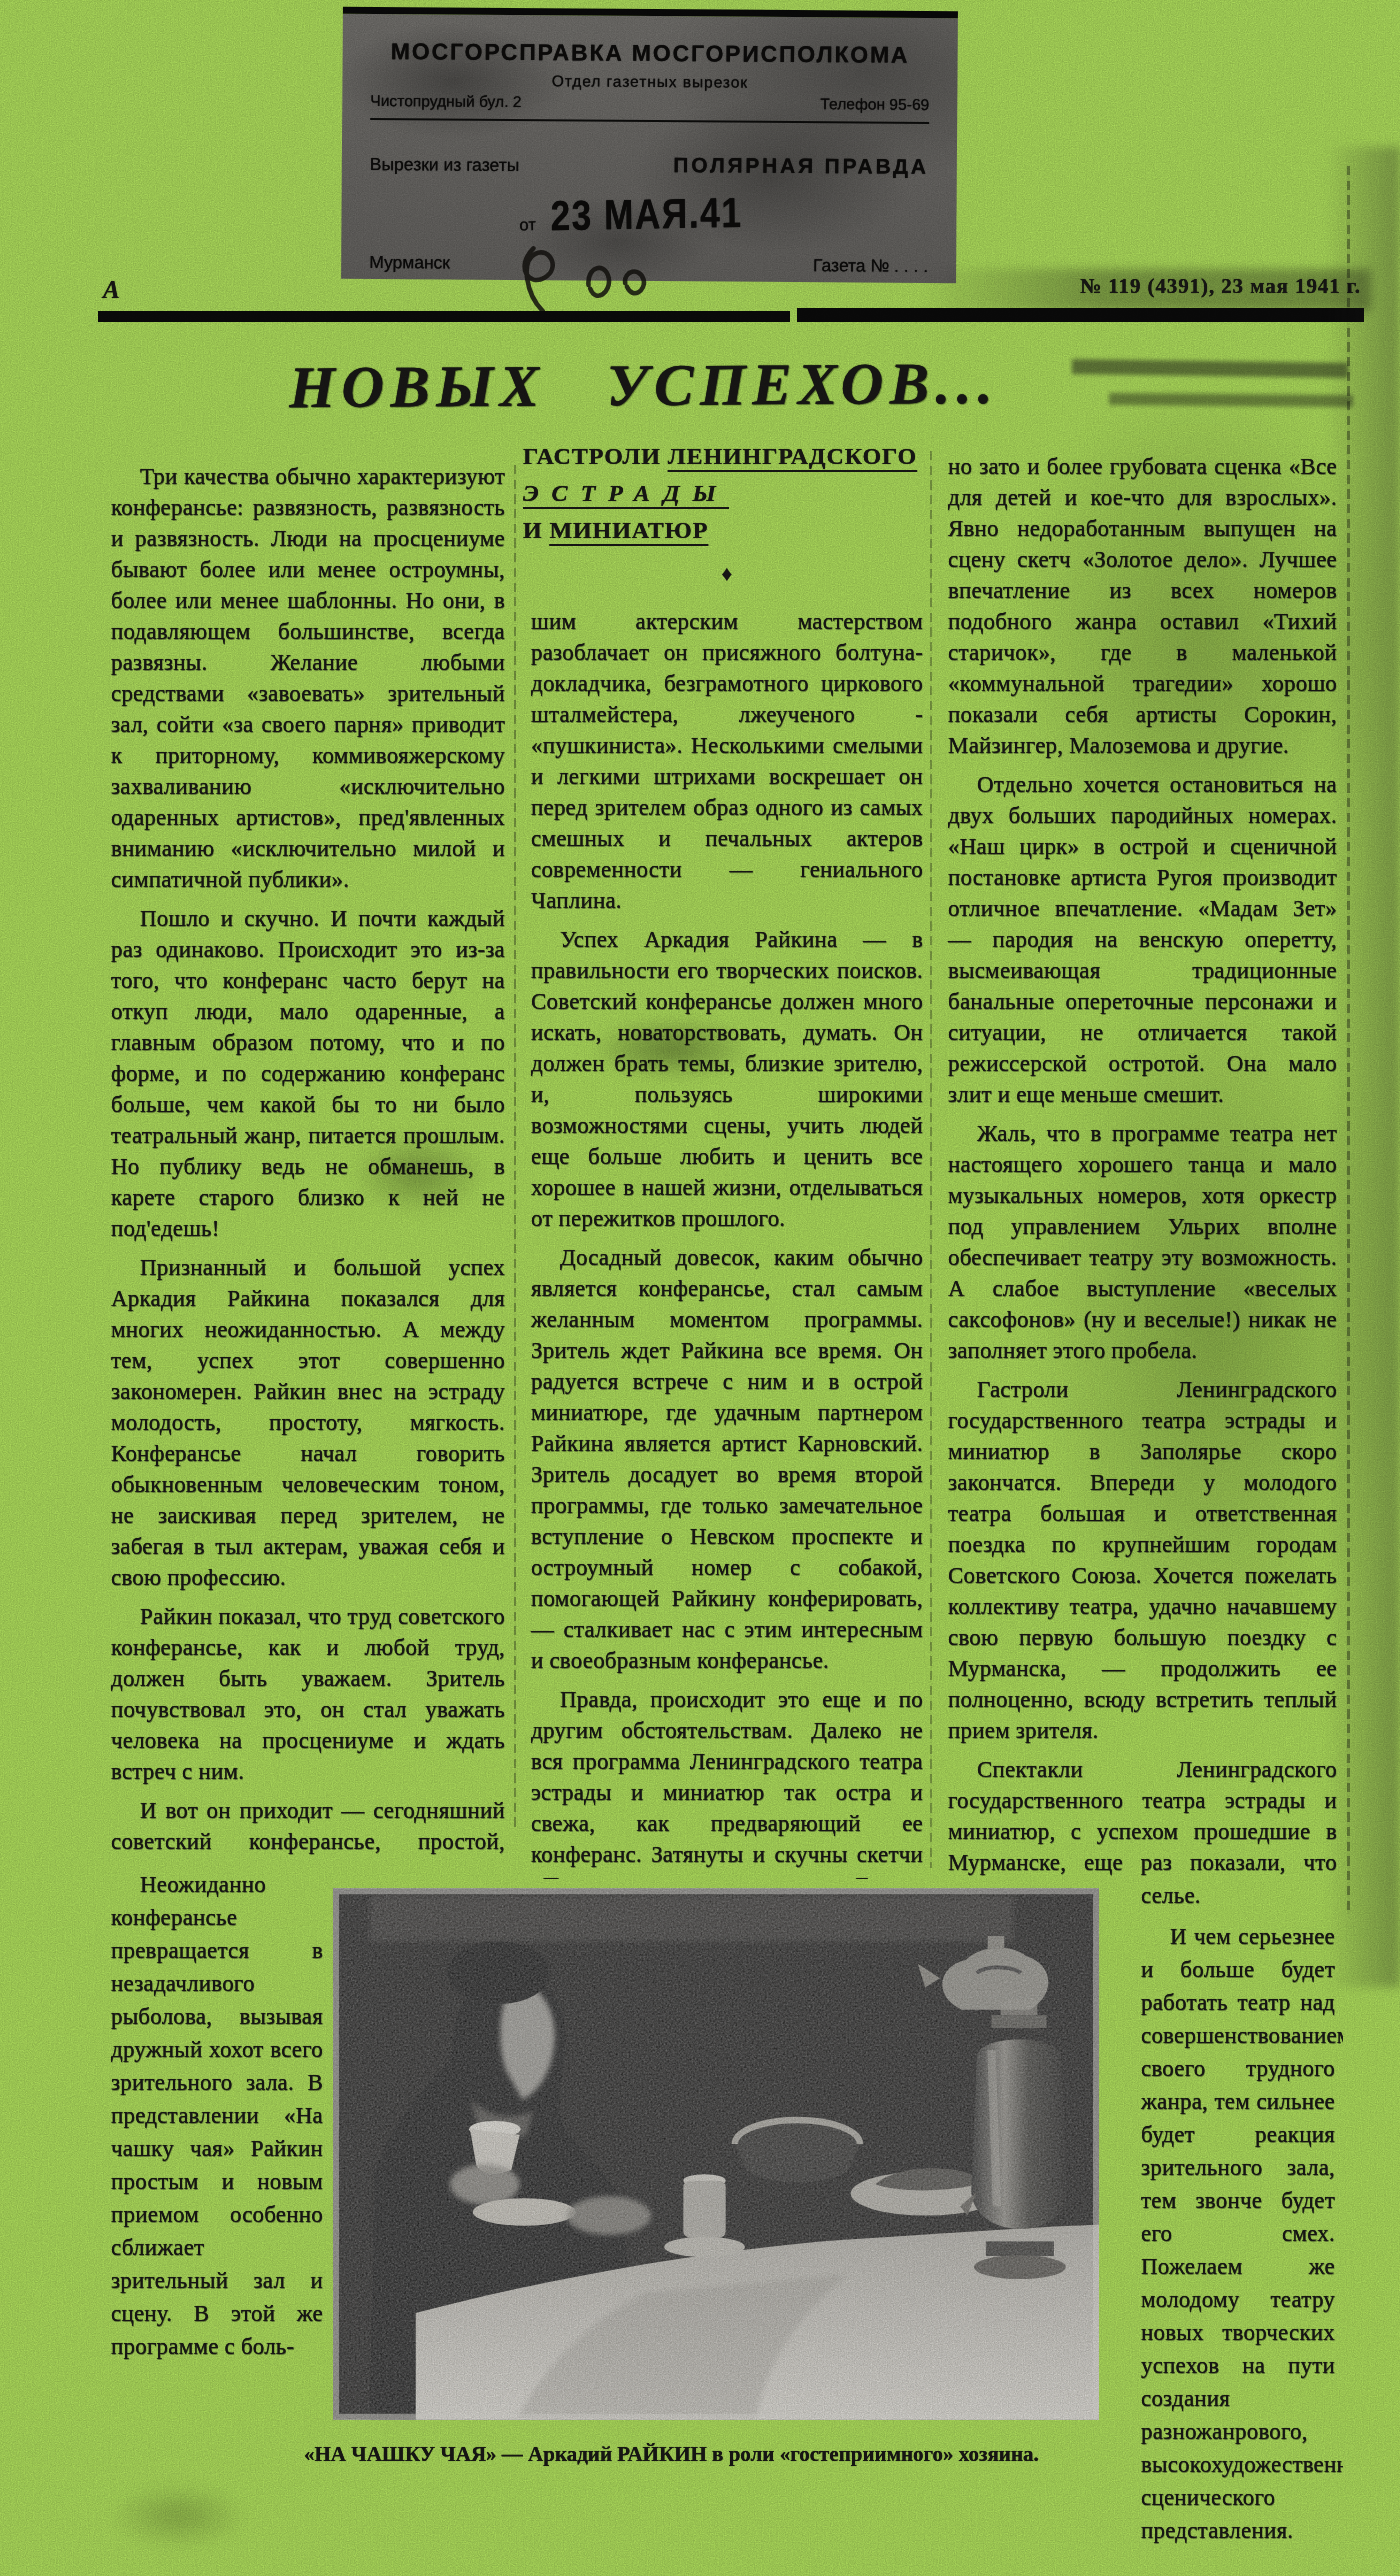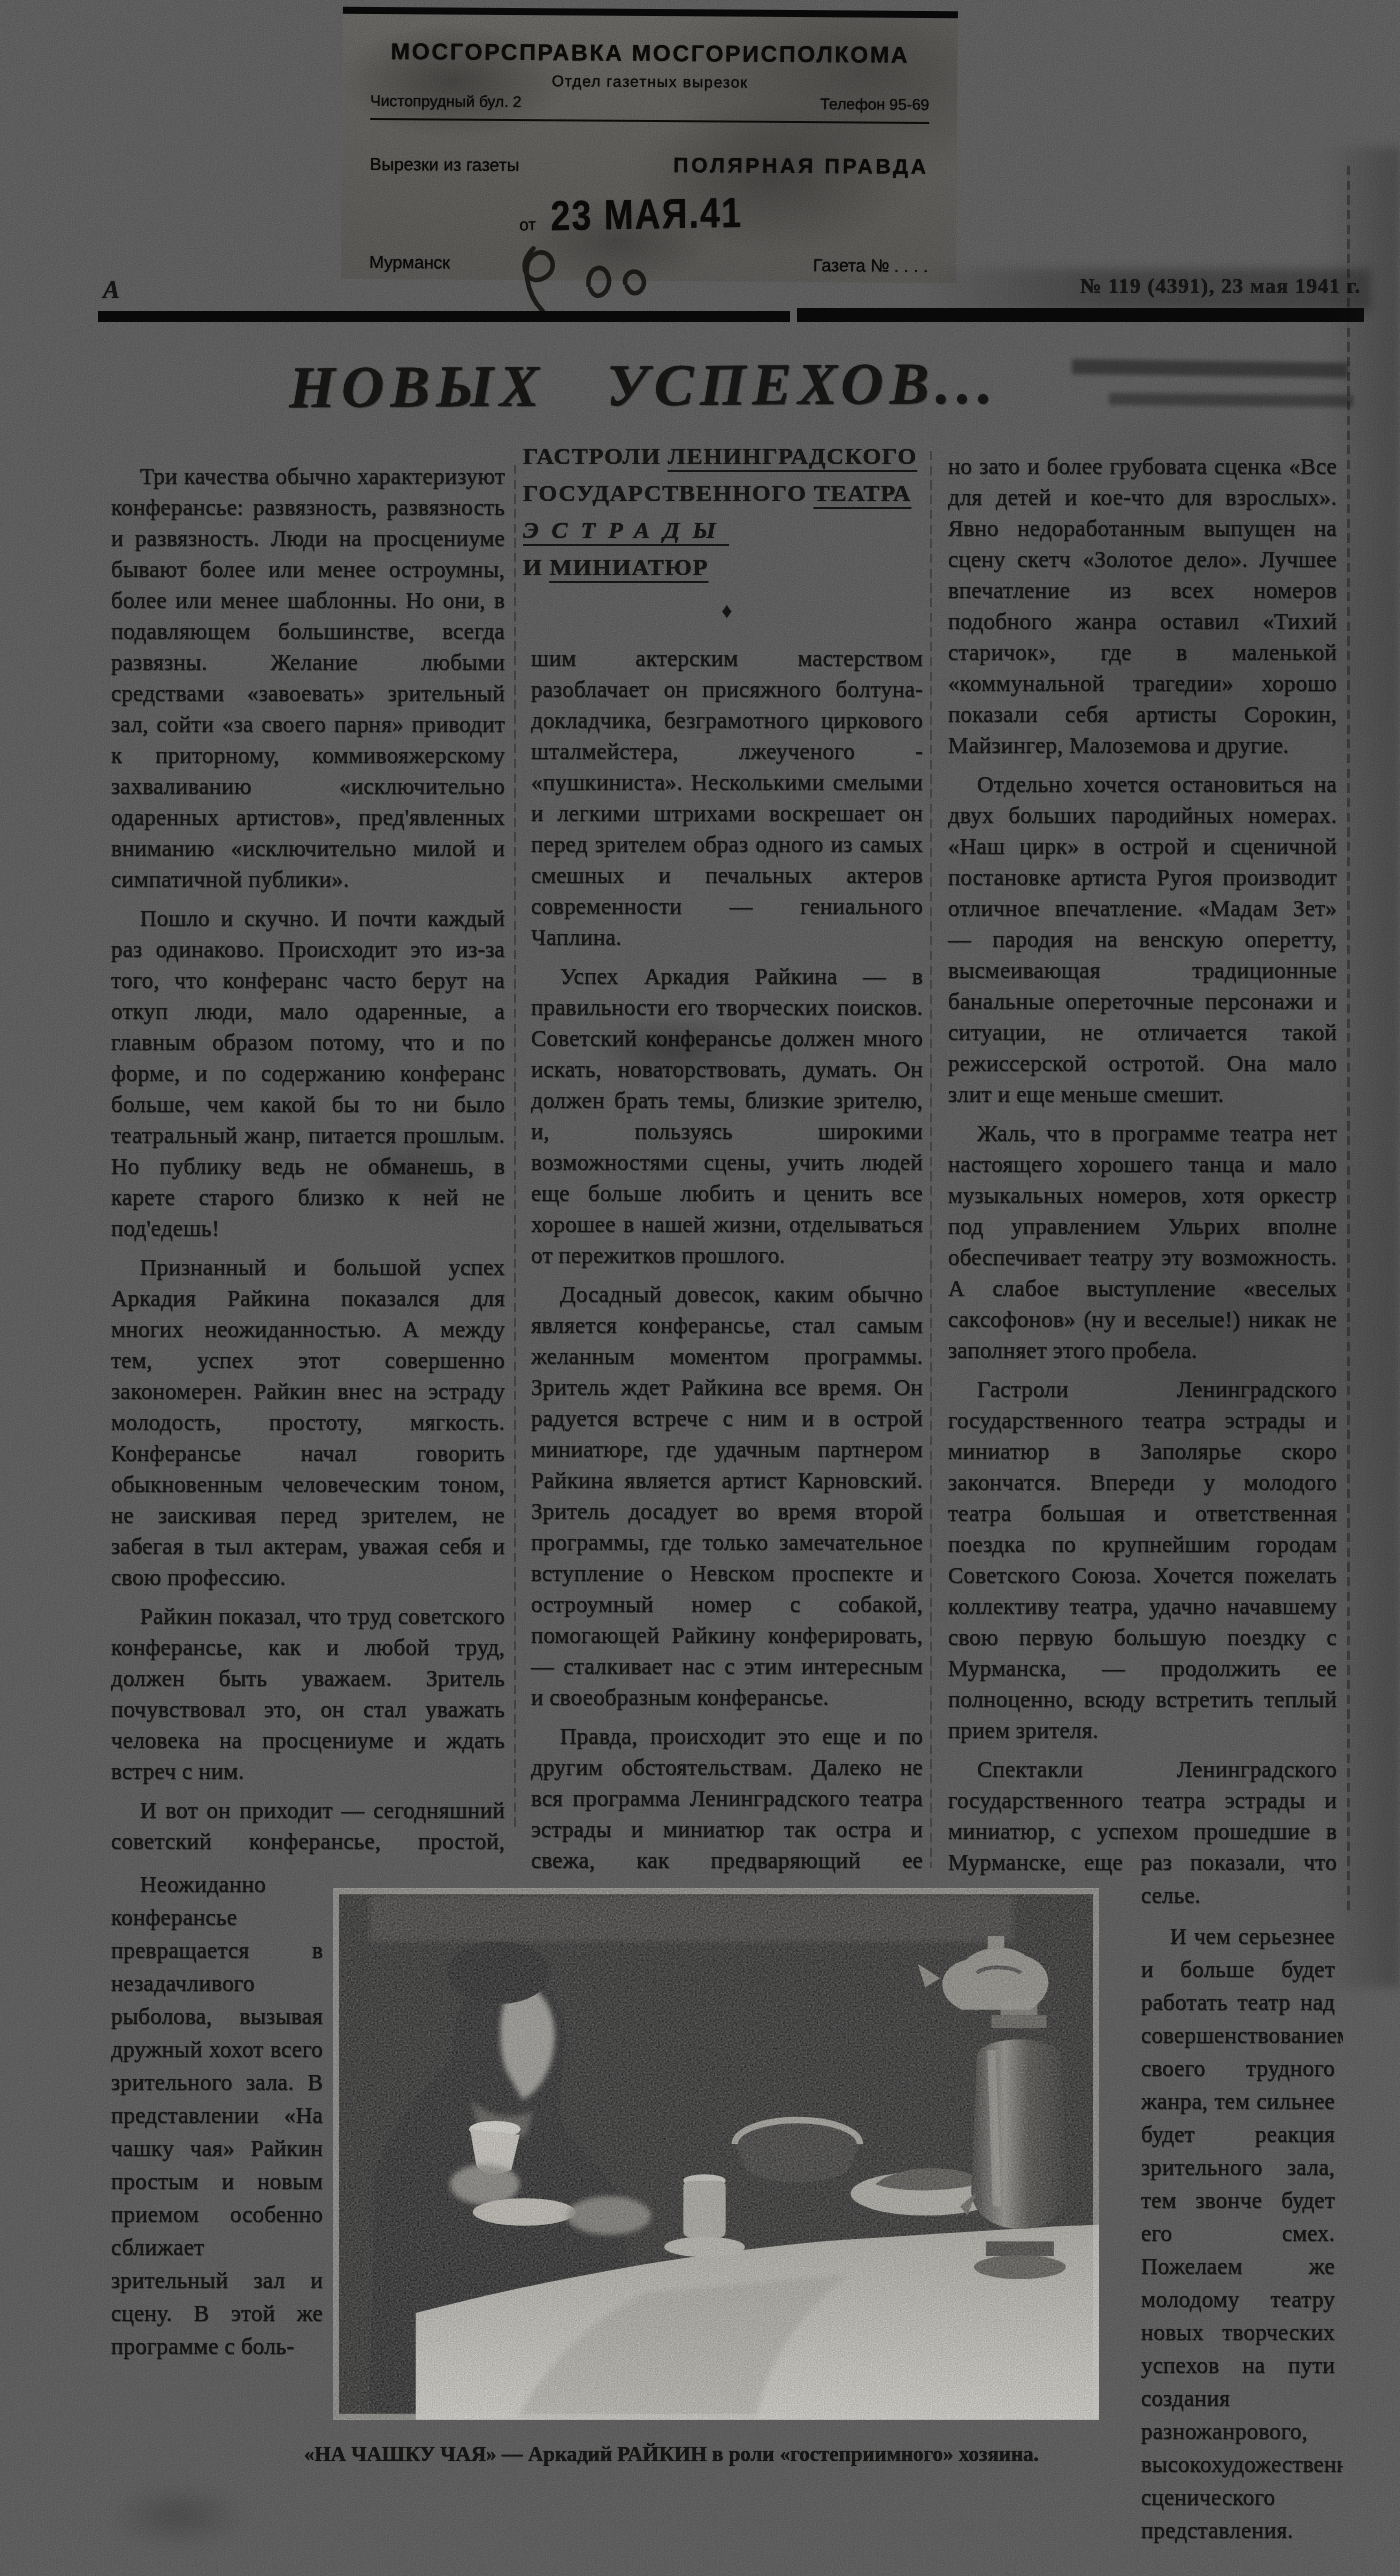--- a/index.html
+++ b/index.html
@@ -1,16 +1,16 @@
 <!DOCTYPE html>
 <html style="font-size:14.7px"><head>
 <meta charset="utf-8">
 <style>
   html,body{margin:0;padding:0;background:#9a9a98;}
-  .page{position:relative;width:1400px;height:2576px;background:#737373;overflow:hidden;
+  .page{position:relative;width:1400px;height:2576px;background:#bef264;overflow:hidden;
         font-family:"Liberation Serif",serif;color:#1b1a18;}
   .abs{position:absolute;}
 
   
   .stamp{left:342px;top:9.2px;width:615px;height:272px;box-sizing:border-box;
     padding:24px 28px 13px 28px;transform:rotate(.4deg);
     color:#0d0c0b;font-family:"Liberation Sans",sans-serif;
     border-top:7.4px solid #0a0a0a;
     background:
       radial-gradient(166px 83px at 18% 25%, rgba(0,0,0,.30), transparent 70%),
@@ -124,21 +124,20 @@
     <p>Райкин показал, что труд советского конферансье, как и любой труд, должен быть уважаем. Зритель почувствовал это, он стал уважать человека на просцениуме и ждать встреч с ним.</p>
     <p>И вот он приходит — сегодняшний советский конферансье, простой, обыкновенный, симпатичный человек. Он зло высмеивает своих предшественников и зритель тоже смеется над ними. Но вот конферансье пере-</p>
   </div>
   <div class="abs art-text col1n">
     <p>Неожиданно конферансье превращается в незадачливого рыболова, вызывая дружный хохот всего зрительного зала. В представлении «На чашку чая» Райкин простым и новым приемом особенно сближает зрительный зал и сцену. В этой же программе с боль-</p>
   </div>
 
   <div class="abs art-text col2m">
     <div class="subhead">
       <div><span>ГАСТРОЛИ </span><span class="u">ЛЕНИНГРАДСКОГО</span></div>
-      <div><span>ГОСУДАРСТВЕННОГО </span><span class="u">ТЕАТРА</span></div>
       <div><span class="u sp">ЭСТРАДЫ</span></div>
       <div><span>И </span><span class="u">МИНИАТЮР</span></div>
     </div>
     <div class="ornament">♦</div>
     <p class="noindent">шим актерским мастерством разоблачает он присяжного болтуна-докладчика, безграмотного циркового шталмейстера, лжеученого - «пушкиниста». Несколькими смелыми и легкими штрихами воскрешает он перед зрителем образ одного из самых смешных и печальных актеров современности — гениального Чаплина.</p>
     <p>Успех Аркадия Райкина — в правильности его творческих поисков. Советский конферансье должен много искать, новаторствовать, думать. Он должен брать темы, близкие зрителю, и, пользуясь широкими возможностями сцены, учить людей еще больше любить и ценить все хорошее в нашей жизни, отделываться от пережитков прошлого.</p>
     <p>Досадный довесок, каким обычно является конферансье, стал самым желанным моментом программы. Зритель ждет Райкина все время. Он радуется встрече с ним и в острой миниатюре, где удачным партнером Райкина является артист Карновский. Зритель досадует во время второй программы, где только замечательное вступление о Невском проспекте и остроумный номер с собакой, помогающей Райкину конферировать, — сталкивает нас с этим интересным и своеобразным конферансье.</p>
     <p>Правда, происходит это еще и по другим обстоятельствам. Далеко не вся программа Ленинградского театра эстрады и миниатюр так остра и свежа, как предваряющий ее конферанс. Затянуты и скучны скетчи «Потерянное сокровище» и «Глухая стена». Немного более остроумна,</p>
   </div>
 

